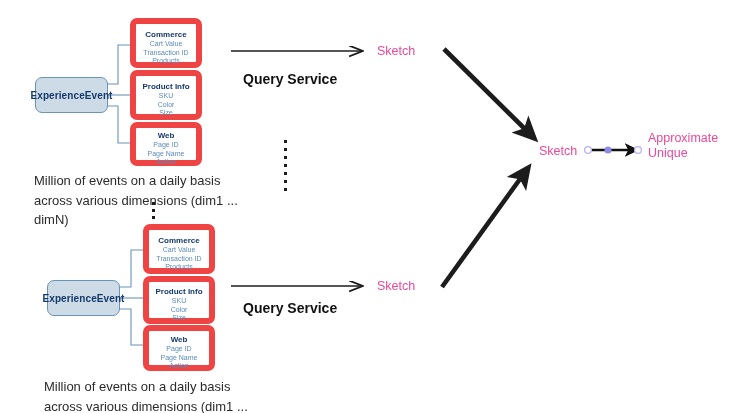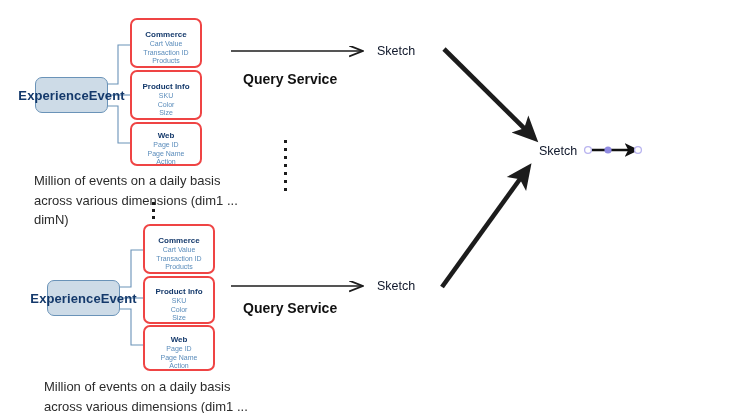--- a/index.html
+++ b/index.html
@@ -31,30 +31,30 @@
   .entity-box {
     position: absolute;
     box-sizing: border-box;
     background: #cddbe7;
     border: 1px solid #6a93b8;
     border-radius: 7px;
     display: flex;
     align-items: center;
     justify-content: center;
     color: #14396b;
-    font-size: 13px;
+    font-size: 10px;
     font-weight: bold;
     letter-spacing: 0.1px;
   }
   
   .attr-box {
     position: absolute;
     box-sizing: border-box;
     background: #ffffff;
-    border: 2px solid #ef4444;
+    border: 6px solid #ef4444;
     border-radius: 7px;
     display: flex;
     flex-direction: column;
     align-items: center;
     justify-content: center;
     color: #3f72a4;
     line-height: 1.18;
     padding-top: 9px;
   }
   .attr-title {
@@ -72,21 +72,21 @@
     position: absolute;
     font-size: 13px;
     color: #2b2b2b;
     line-height: 1.5;
     width: 215px;
   }
   
   .flow-label {
     position: absolute;
     font-size: 12.5px;
-    color: #0f172a;
+    color: #ec4899;
     white-space: nowrap;
   }
   .flow-label.two-line {
     white-space: normal;
     width: 100px;
     line-height: 1.22;
   }
   .edge-label {
     position: absolute;
     font-size: 14px;
@@ -229,14 +229,15 @@
   </div>
 
   <div class="caption" style="left:44px; top:377px;">Million of events on a daily basis across various dimensions (dim1 ... dimN)</div>
 
   <div class="edge-label" style="left:243px; top:300px;">Query Service</div>
 
   <div class="flow-label" style="left:377px; top:279px;">Sketch</div>
 
   <div class="flow-label" style="left:539px; top:144px;">Sketch</div>
 
+  <div class="flow-label two-line" style="left:648px; top:131px;">Approximate Unique</div>
 
 </div>
 
 </body></html>

